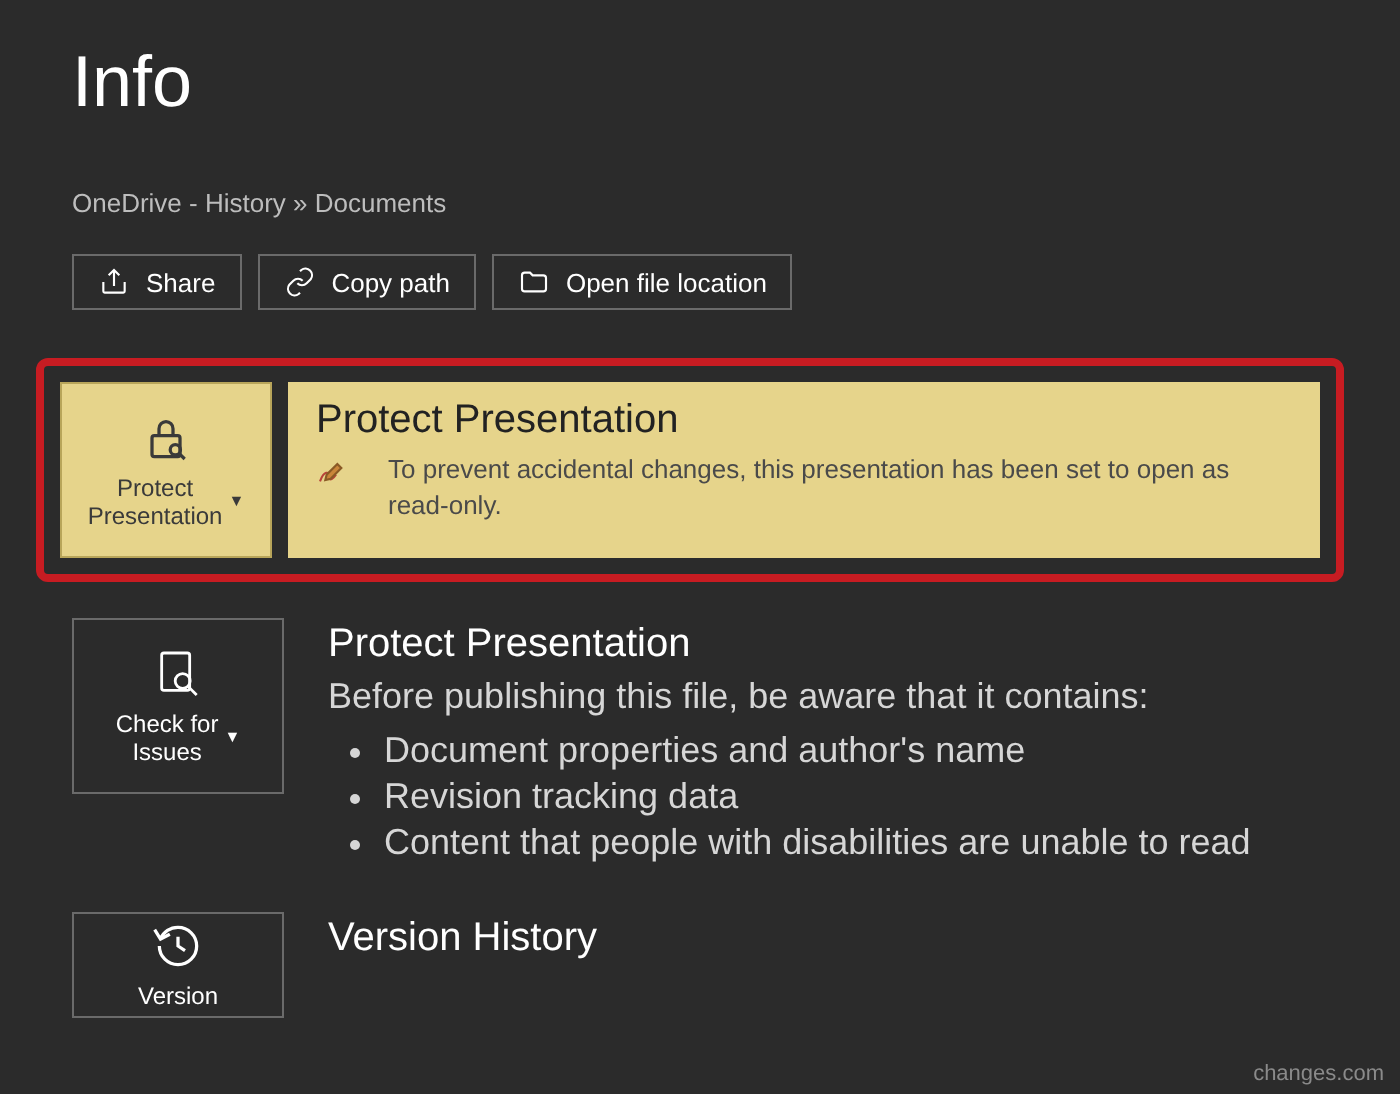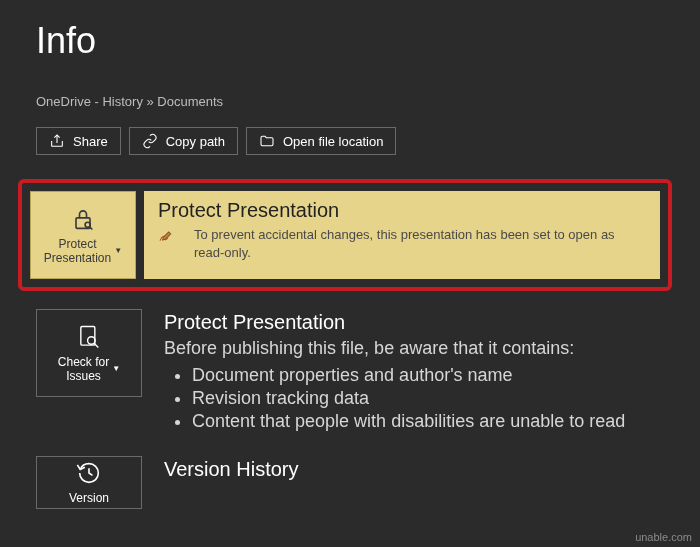--- a/index.html
+++ b/index.html
@@ -230,13 +230,13 @@
       <div class="tile-label">
         <span>Version</span>
       </div>
     </div>
     <div class="section-content">
       <div class="section-heading">Version History</div>
     </div>
   </div>
 </div>
 
-<div class="watermark">unable.com</div>
+<div class="watermark">changes.com</div>
 
 </body></html>

